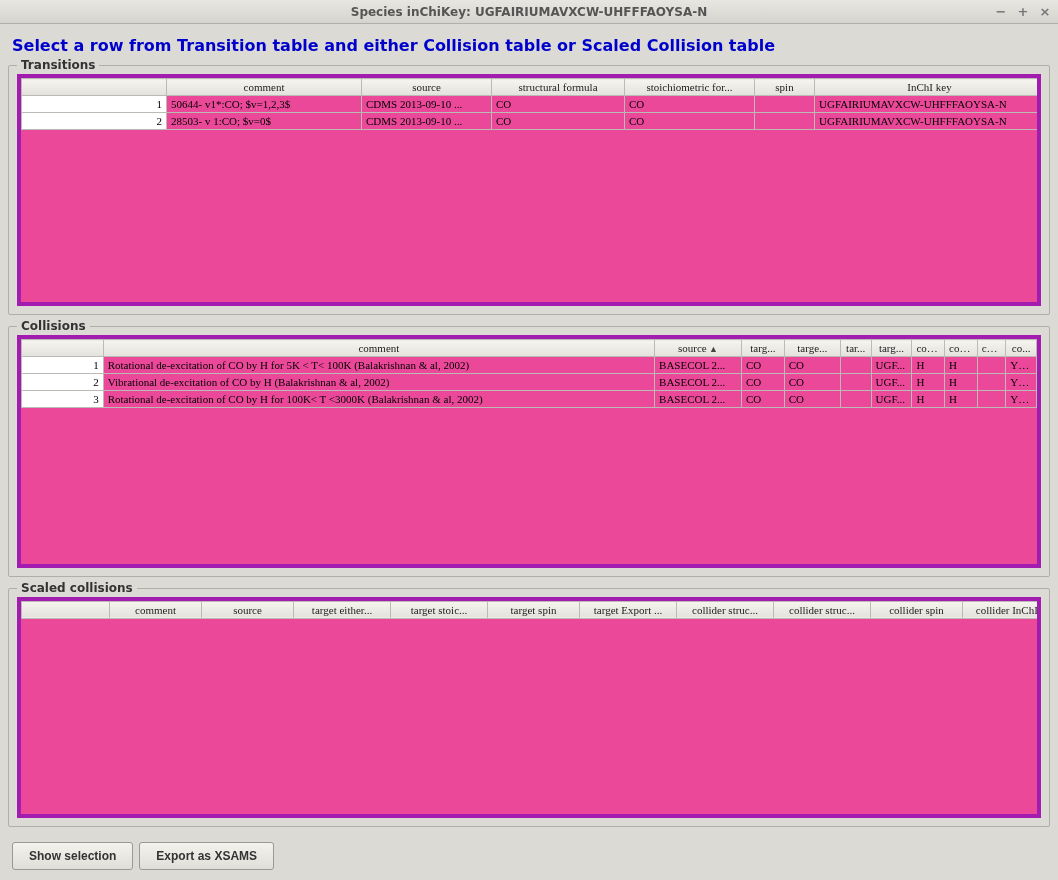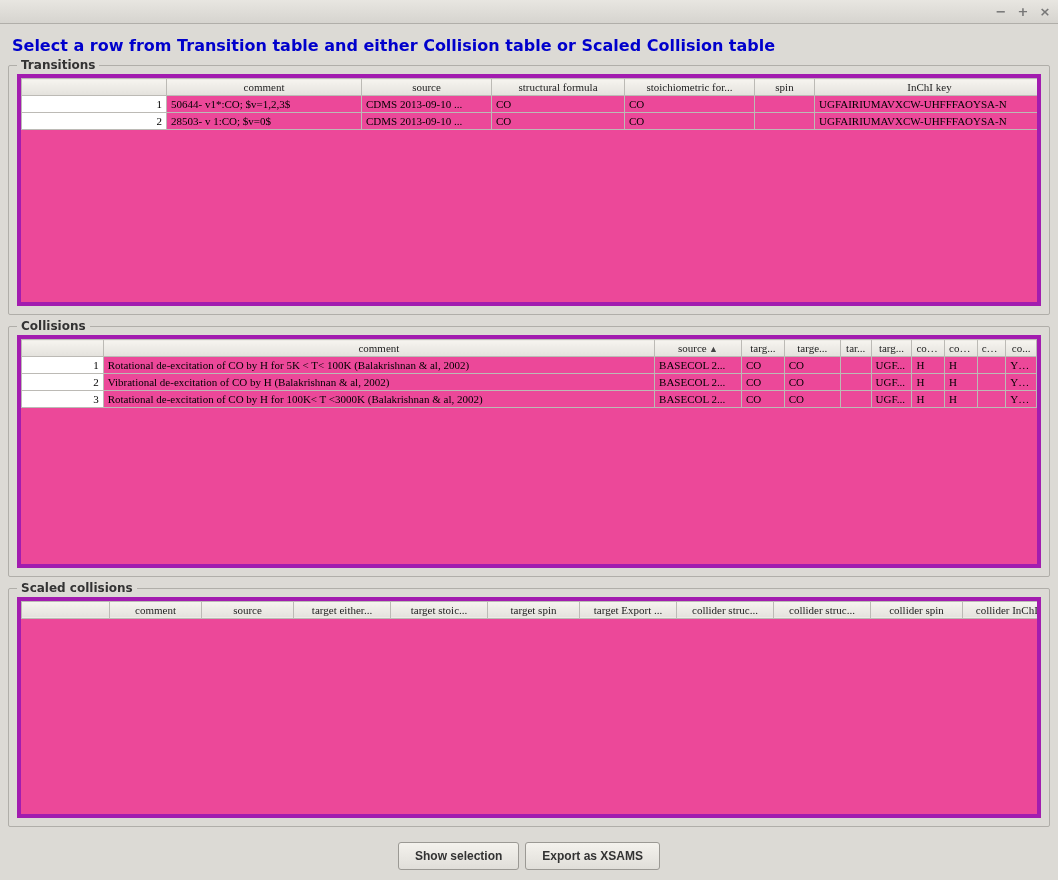--- a/index.html
+++ b/index.html
@@ -109,21 +109,20 @@
   color: #444;
 }
 td.rownum {
   text-align: right;
   background: #fff;
 }
 .button-row {
   display: flex;
   gap: 6px;
   padding: 4px 4px 2px 4px;
-  justify-content: center;
 }
 .btn {
   background: linear-gradient(to bottom, #f4f2ed 0%, #e0ded9 100%);
   border: 1px solid #9b9994;
   border-radius: 3px;
   padding: 6px 16px;
   font-size: 12px;
   font-weight: bold;
   color: #333;
   cursor: pointer;
@@ -161,20 +160,21 @@
 .scaled col.c6 { width: 97px; }
 .scaled col.c7 { width: 97px; }
 .scaled col.c8 { width: 97px; }
 .scaled col.c9 { width: 92px; }
 .scaled col.c10 { width: 97px; }
 </style>
 </head>
 <body>
 
 <div class="titlebar">
+  <span>Species inChiKey: UGFAIRIUMAVXCW-UHFFFAOYSA-N</span>
   <div class="controls">
     <div class="ctrl">−</div>
     <div class="ctrl">+</div>
     <div class="ctrl">×</div>
   </div>
 </div>
 
 <div class="content">
   <div class="instruction">Select a row from Transition table and either Collision table or Scaled Collision table</div>
 

